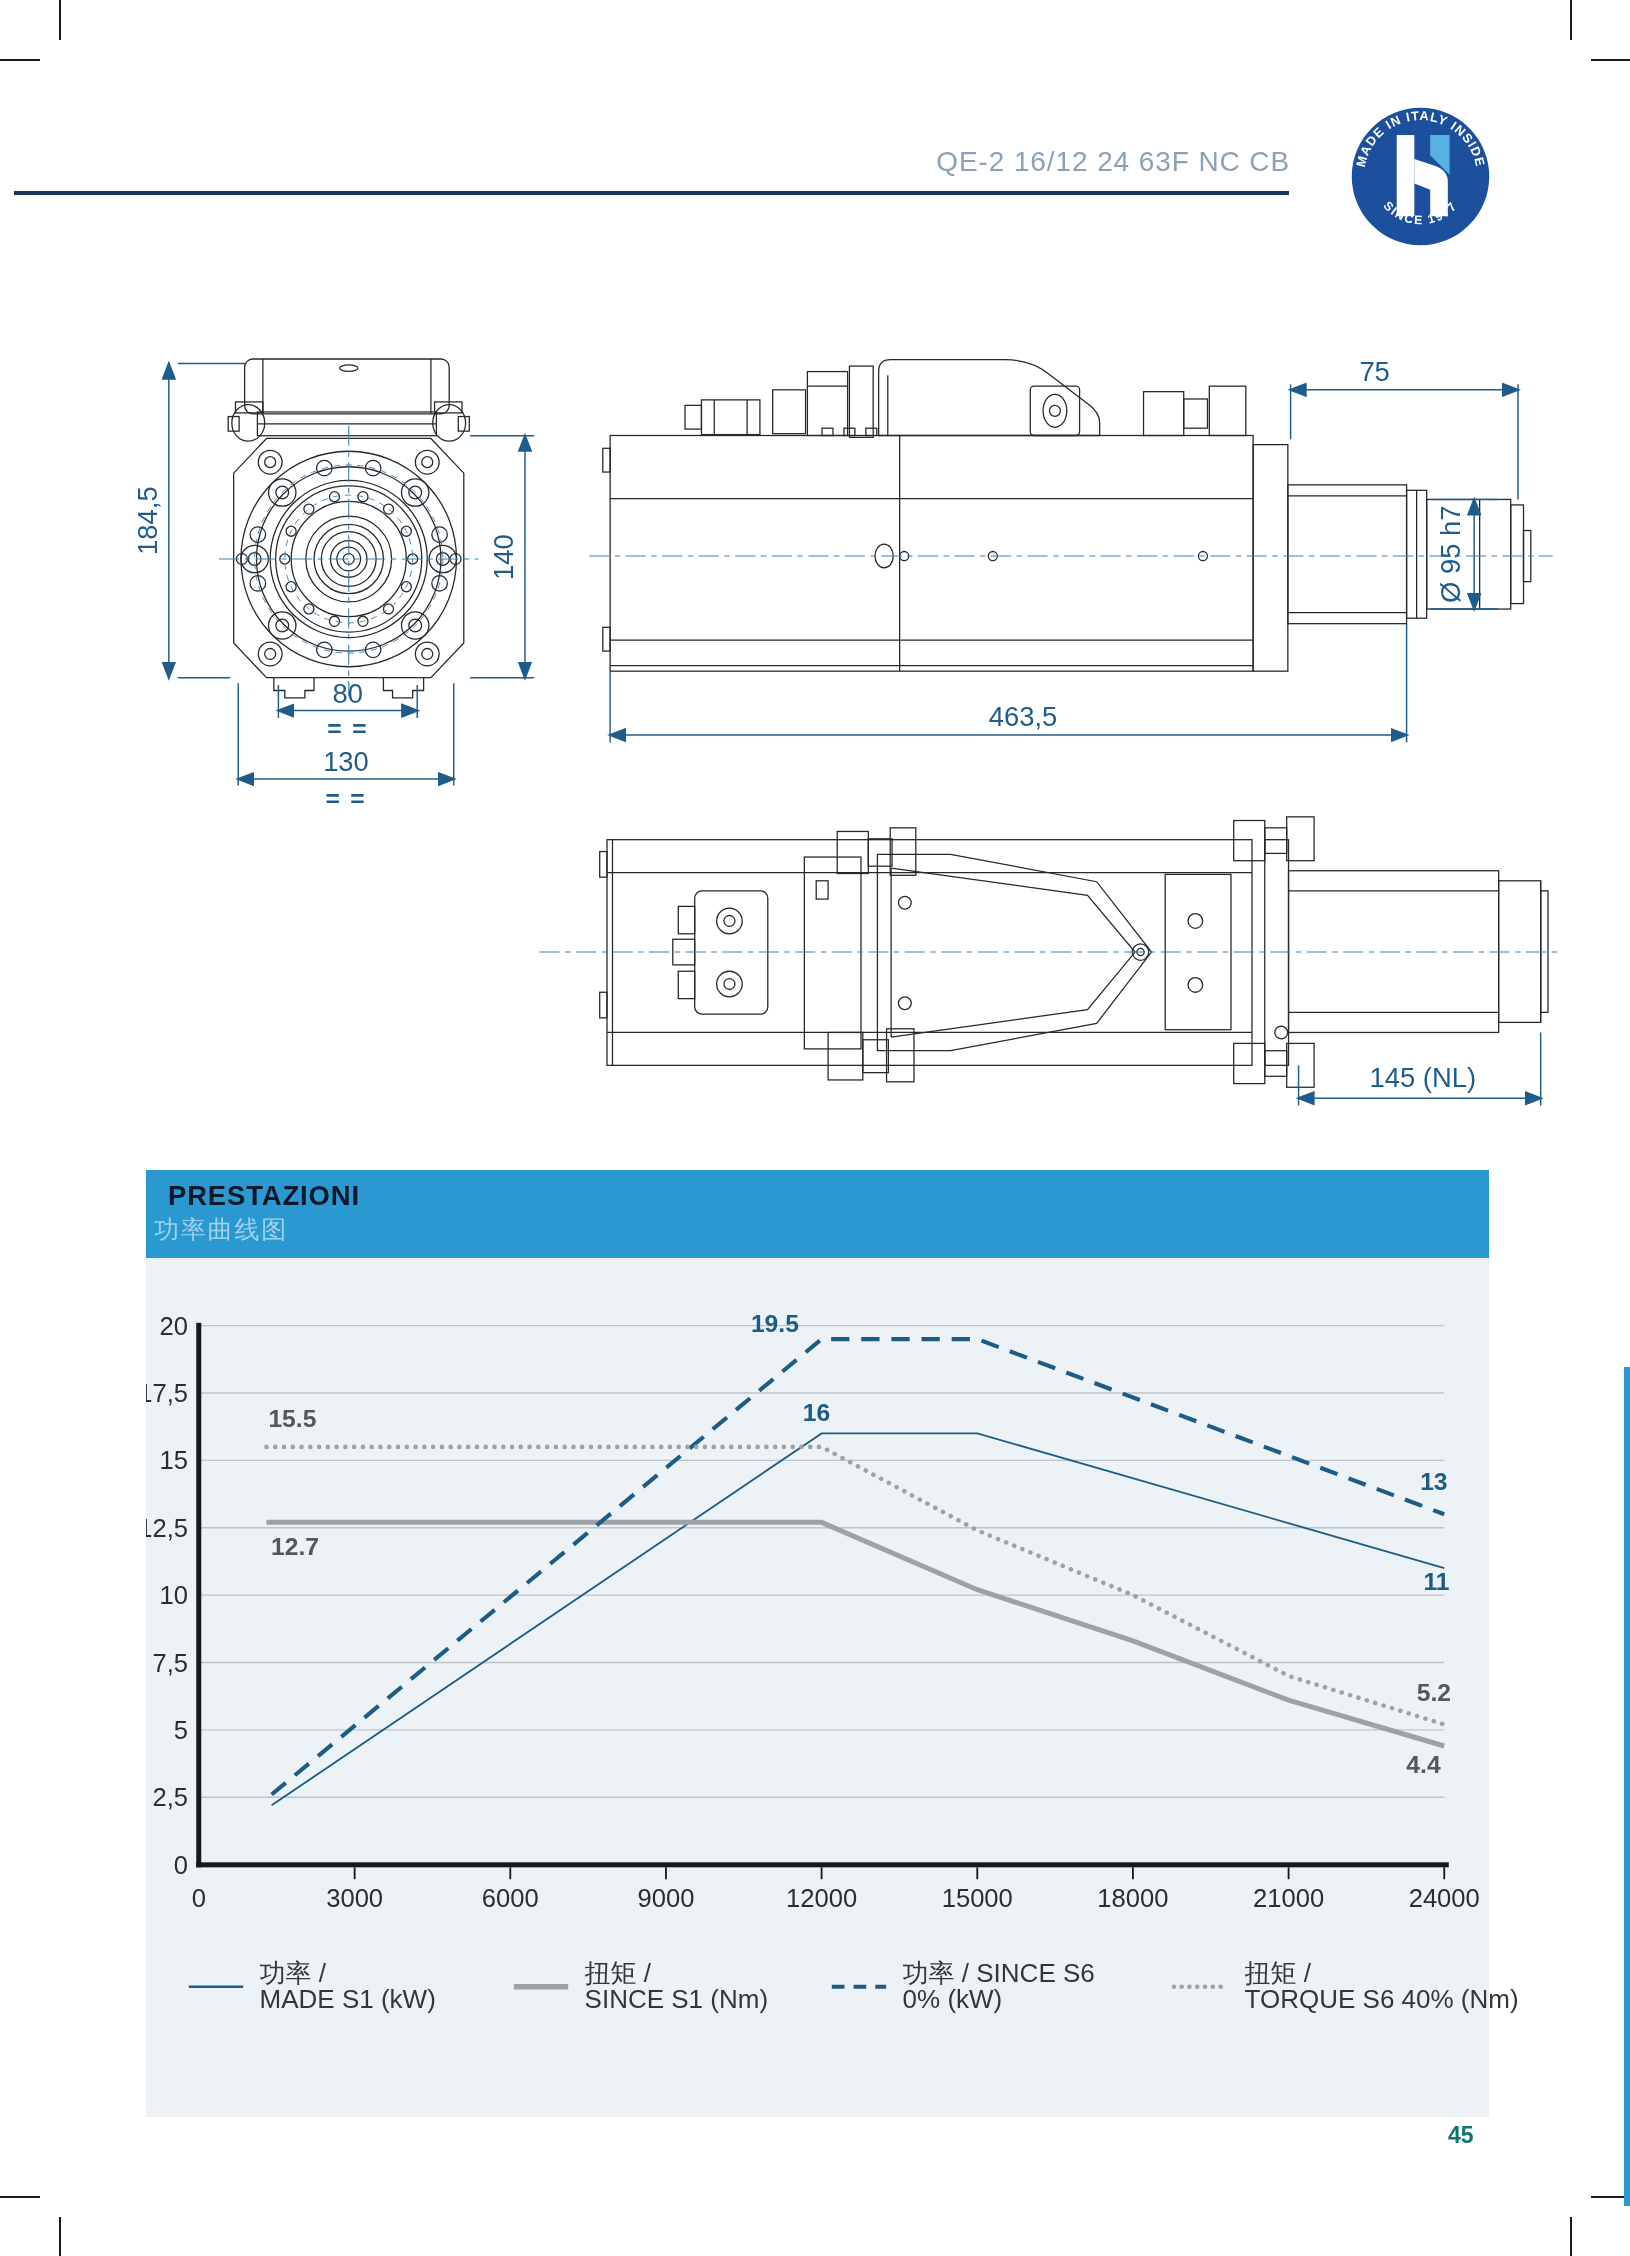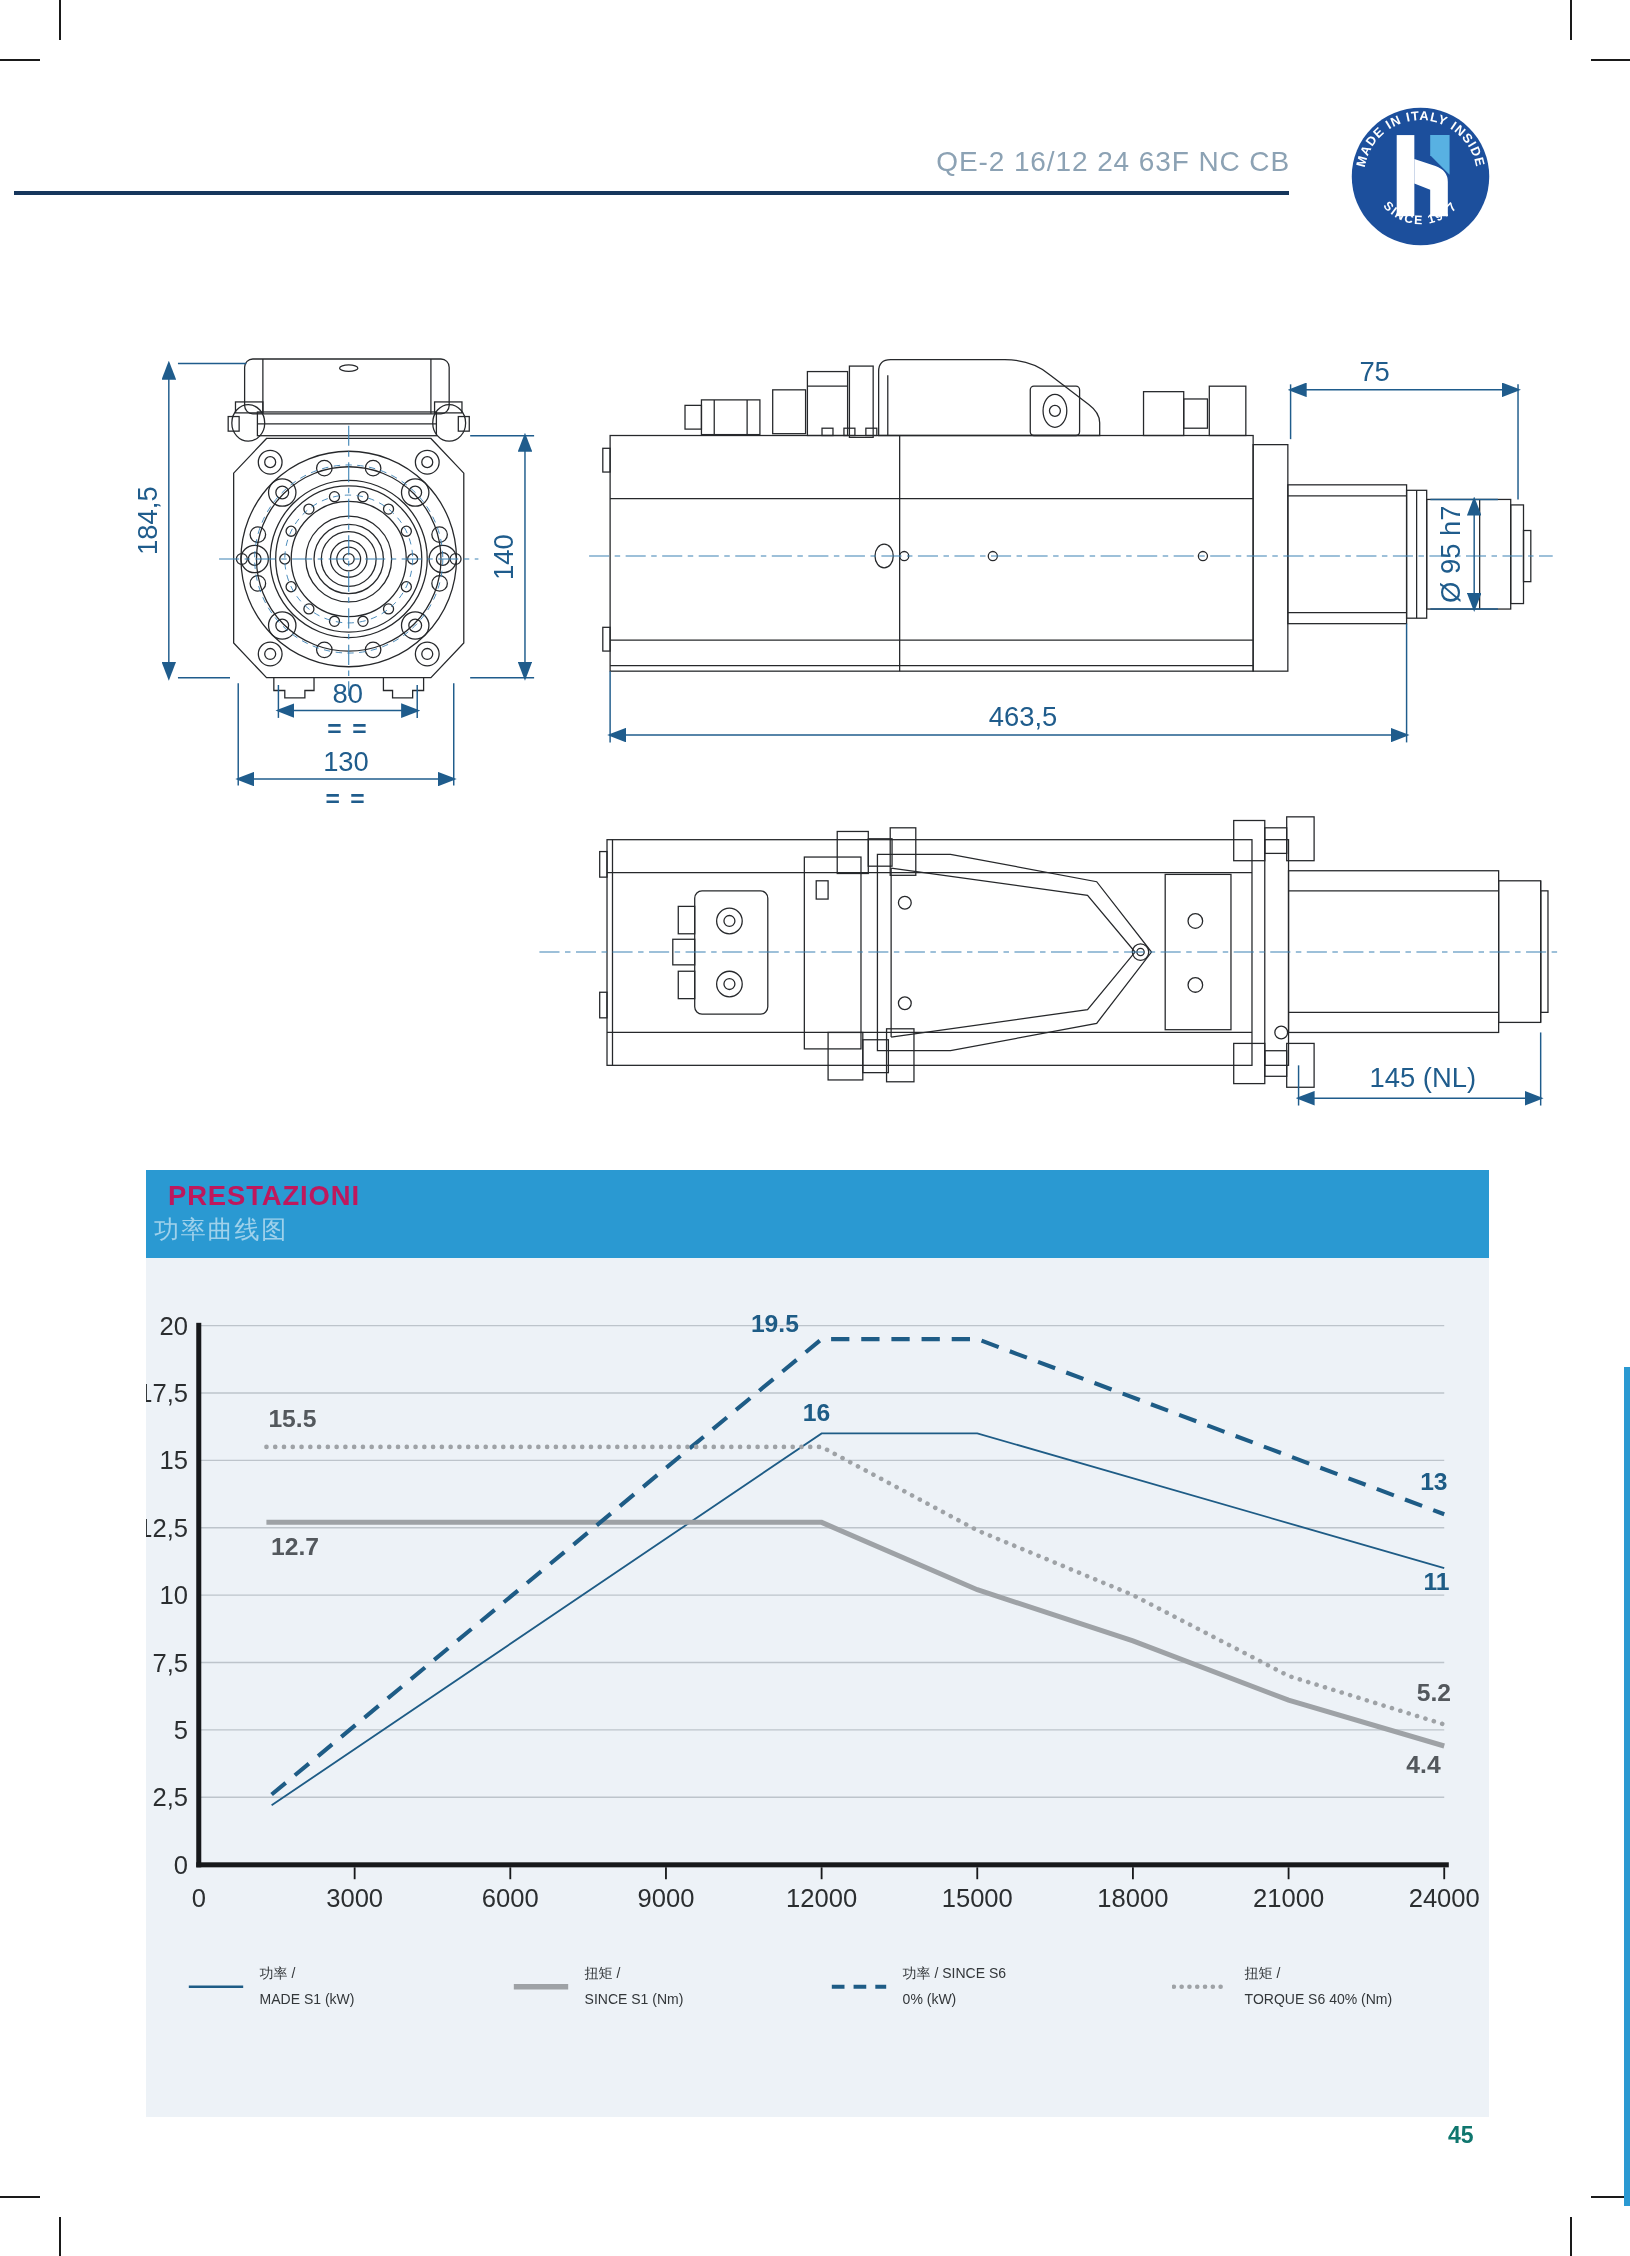--- a/index.html
+++ b/index.html
@@ -8,27 +8,27 @@
   .abs{position:absolute;}
   
   #model-title{left:731px;top:146px;width:559px;text-align:right;font-size:28px;
     letter-spacing:0.9px;color:#8CA2B4;font-weight:400;}
   #header-rule{left:13.7px;top:191px;width:1275px;height:3.7px;background:#16365C;}
   
   .crop{background:#1a1a1a;}
   
   #perf-bg{left:146px;top:1170px;width:1343px;height:947px;background:#EDF2F7;}
   #perf-titlebar{left:146px;top:1170px;width:1343px;height:88px;background:#2A99D2;}
-  #perf-title{left:168px;top:1180px;font-size:27.4px;font-weight:bold;color:#be185d;letter-spacing:0.9px;}
+  #perf-title{left:168px;top:1180px;font-size:27.4px;font-weight:bold;color:#0f172a;letter-spacing:0.9px;}
   #perf-subtitle{left:154px;top:1213px;font-size:25px;color:rgba(255,255,255,0.55);letter-spacing:1.8px;}
   #perf-chart{left:146px;top:1170px;}
   
   .legend-item{position:absolute;top:1961px;display:flex;gap:14.6px;}
   .legend-swatch{flex:0 0 auto;}
-  .legend-text{font-size:14px;color:#33373A;line-height:25.6px;white-space:nowrap;}
+  .legend-text{font-size:26px;color:#33373A;line-height:25.6px;white-space:nowrap;}
   .sw-thin{stroke:#1E5C86;stroke-width:2.5;}
   .sw-thick{stroke:#9EA2A6;stroke-width:6;}
   .sw-dash{stroke:#1E5C86;stroke-width:4.5;stroke-dasharray:14 10;}
   .sw-dot{stroke:#9EA2A6;stroke-width:5;stroke-dasharray:0.1 8.5;stroke-linecap:round;}
   
   .draw{stroke:#26282B;stroke-width:1.4;fill:none;}
   .cl{stroke:#3C82B4;stroke-width:1.2;fill:none;stroke-dasharray:22 6 6 6;}
   .bdash{stroke:#3C82B4;stroke-width:1;fill:none;stroke-dasharray:7 6;}
   .dim{stroke:#1F5C8C;stroke-width:1.6;fill:none;}
   .dimtxt{fill:#1F5C8C;font-size:30px;font-family:"Liberation Sans",sans-serif;}

